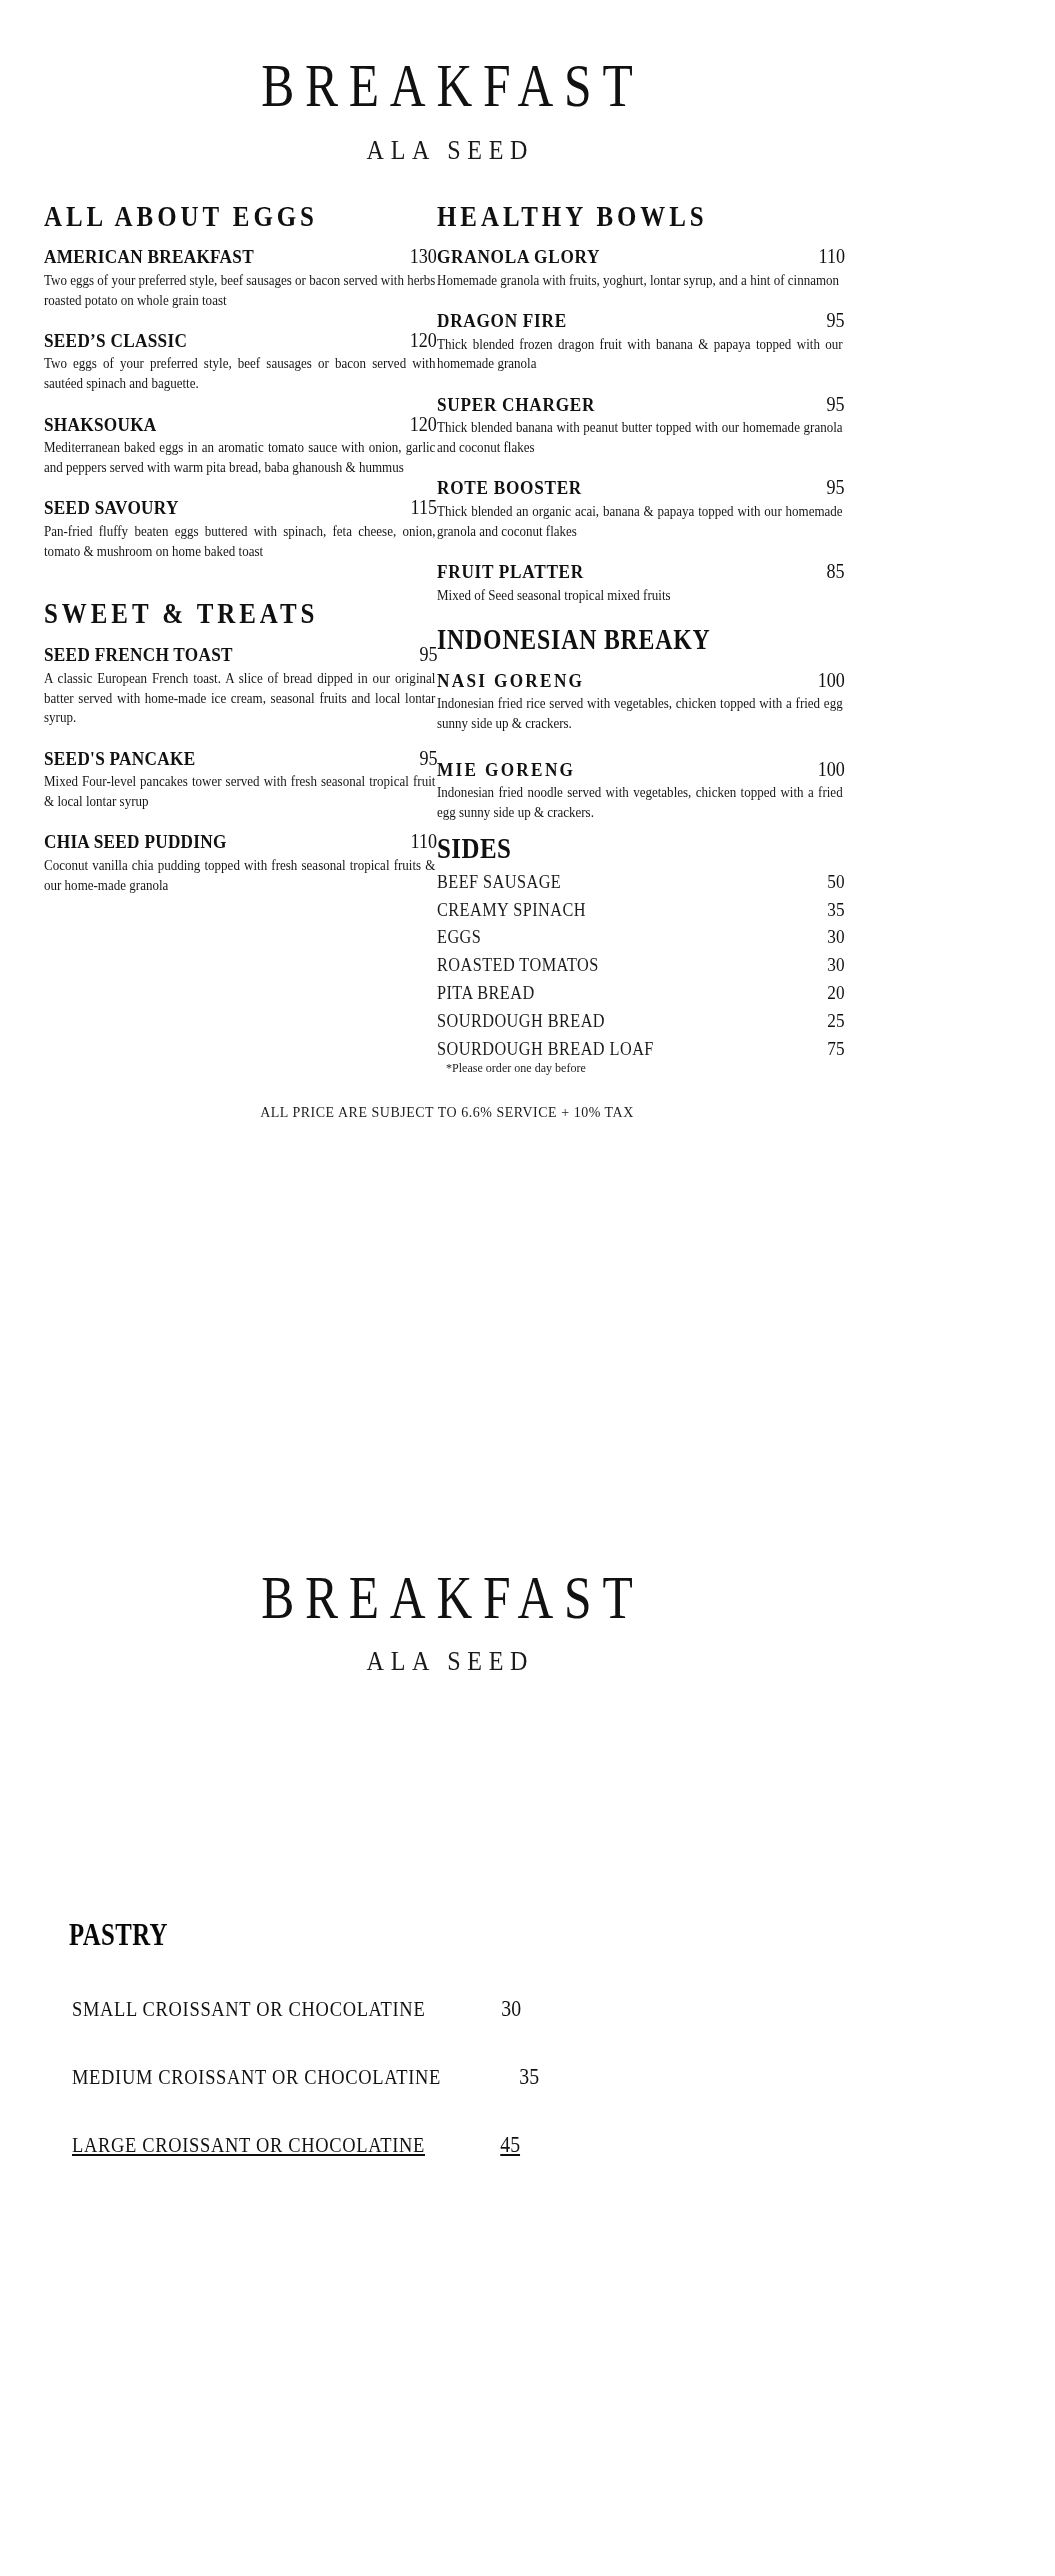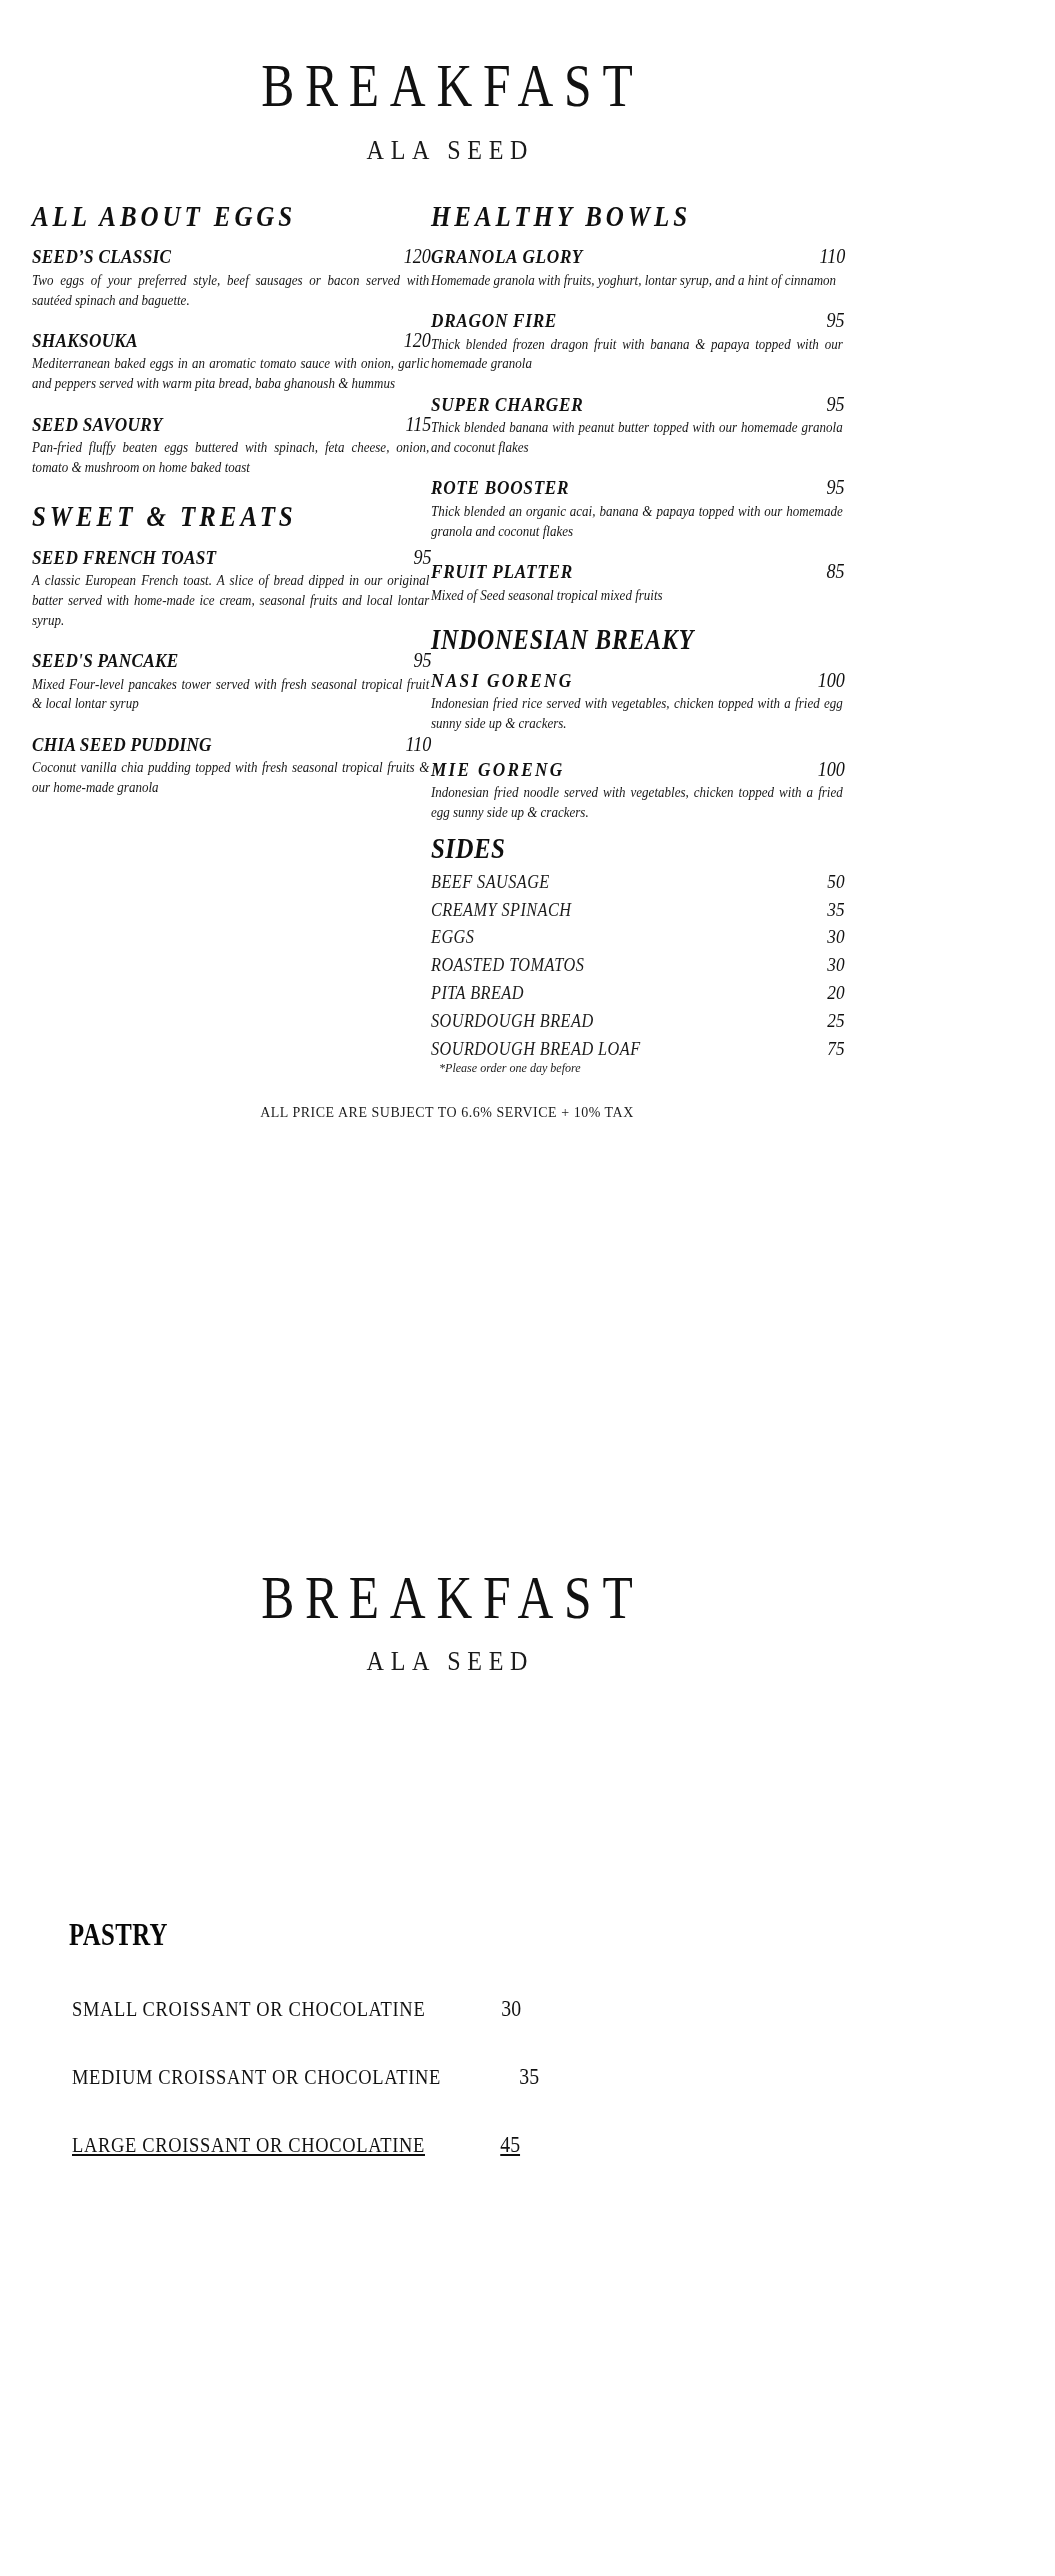--- a/index.html
+++ b/index.html
@@ -46,24 +46,23 @@
   }
   .page-1 .masthead { padding-top: 54px; }
   .page-1 .masthead-sub { margin-top: 19.6px; }
   .page-2 .masthead { padding-top: 77px; }
   .page-2 .masthead-sub { margin-top: 18.5px; }
 
   
   .columns {
     display: flex;
     justify-content: flex-end;
-    padding: 0 49px 0 32px;
+    padding: 0 49px 0 44px;
     margin-top: 37px;
     box-sizing: border-box;
-    font-style: italic;
   }
   .col { width: 440px; }
   .col-right { width: 456px; }
 
   .section-title {
     font-family: "Liberation Serif", "DejaVu Serif", serif;
     font-weight: 700;
     font-size: 29px;
     line-height: 1.05;
     letter-spacing: 4.6px;
@@ -225,20 +224,27 @@
     <div class="masthead-sub">ALA SEED</div>
   </div>
 
   <div class="columns">
 
     <div class="col col-left">
 
       <div>
         <div class="section-title">ALL ABOUT EGGS</div>
 
+        <div class="item gap-lg">
+          <div class="item-head">
+            <span class="item-name">AMERICAN BREAKFAST</span>
+            <span class="item-price">130</span>
+          </div>
+          <div class="item-desc">Two eggs of your preferred style, beef sausages or bacon served with herbs roasted potato on whole grain toast</div>
+        </div>
 
 
         <div class="item gap-lg">
           <div class="item-head">
             <span class="item-name">SEED’S CLASSIC</span>
             <span class="item-price">120</span>
           </div>
           <div class="item-desc">Two eggs of your preferred style, beef sausages or bacon served with sautéed spinach and baguette.</div>
         </div>
 
@@ -252,21 +258,21 @@
 
         <div class="item gap-xl">
           <div class="item-head">
             <span class="item-name">SEED SAVOURY</span>
             <span class="item-price">115</span>
           </div>
           <div class="item-desc">Pan-fried fluffy beaten eggs buttered with spinach, feta cheese, onion, tomato &amp; mushroom on home baked toast</div>
         </div>
       </div>
 
-      <div style="margin-top:23px;">
+      <div style="margin-top:37px;">
         <div class="section-title">SWEET &amp; TREATS</div>
 
         <div class="item gap-lg">
           <div class="item-head">
             <span class="item-name">SEED FRENCH TOAST</span>
             <span class="item-price">95</span>
           </div>
           <div class="item-desc">A classic European French toast. A slice of bread dipped in our original batter served with home-made ice cream, seasonal fruits and local lontar syrup.</div>
         </div>
 

